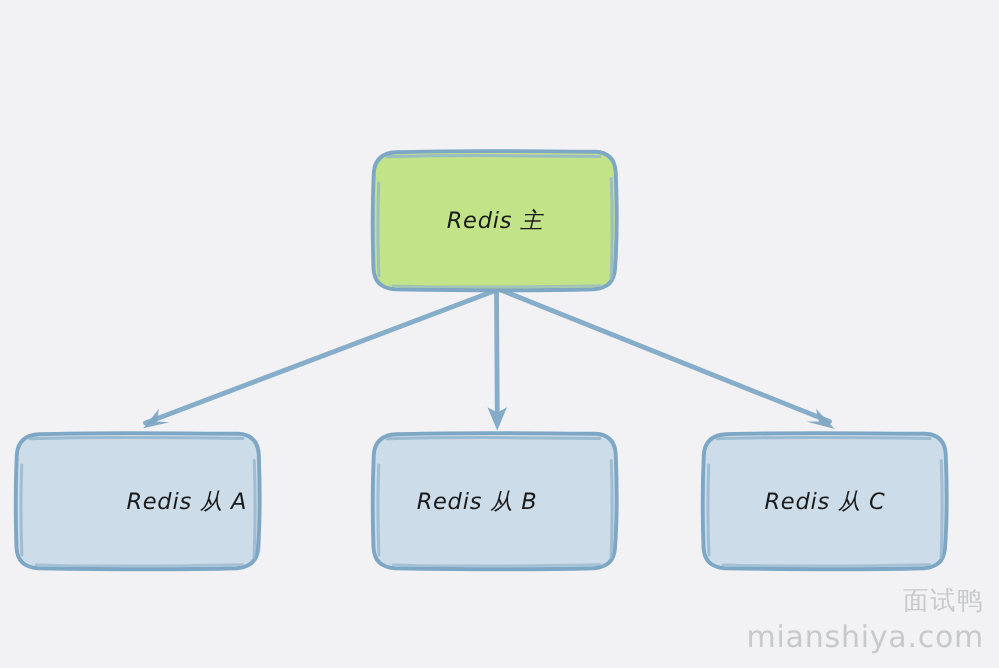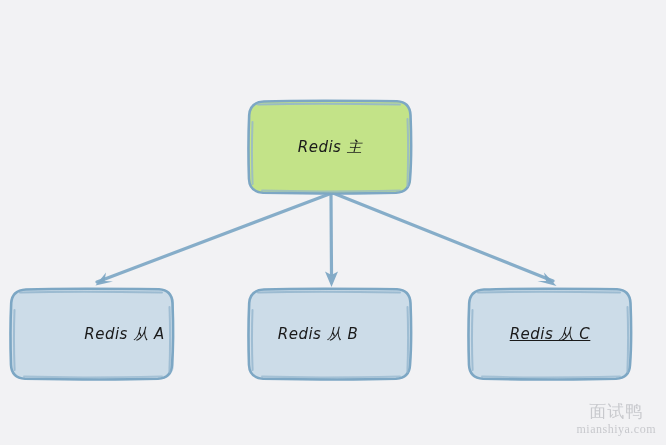--- a/index.html
+++ b/index.html
@@ -35,36 +35,35 @@
     font-size: 15px;
     color: #1a1a1a;
     letter-spacing: 0.5px;
     white-space: nowrap;
     pointer-events: none;
   }
   #watermark {
     position: absolute;
     right: 10px;
     bottom: 8px;
-    text-align: center;
+    text-align: right;
     color: #c8c9cd;
     font-family: "DejaVu Sans", sans-serif;
     line-height: 1.25;
     user-select: none;
   }
   #watermark .wm-cn {
     font-size: 17px;
     letter-spacing: 1px;
     display: block;
   }
   #watermark .wm-url {
-    font-size: 12px;
+    font-size: 20px;
     letter-spacing: 0.5px;
     display: block;
-    font-family: Liberation Serif, serif;
   }
 </style>
 </head>
 <body>
 
 <div id="canvas">
 
   <svg id="diagram-svg" viewBox="0 0 666 445">
 
     <g>
@@ -136,20 +135,20 @@
     </g>
 
   </svg>
 
   <div class="node-label" style="left:248px; top:100px; width:164px; height:94px;border-radius:18px;">Redis 主</div>
 
   <div class="node-label" style="left:10px; top:288px; width:165px; height:92px;padding-left:32px;">Redis 从 A</div>
 
   <div class="node-label" style="left:248px; top:288px; width:140px; height:92px;">Redis 从 B</div>
 
-  <div class="node-label" style="left:468px; top:288px; width:164px; height:92px;text-decoration:underline;">Redis 从 C</div>
+  <div class="node-label" style="left:468px; top:288px; width:164px; height:92px;">Redis 从 C</div>
 
   <div id="watermark">
     <span class="wm-cn">面试鸭</span>
     <span class="wm-url">mianshiya.com</span>
   </div>
 
 </div>
 
 </body></html>

